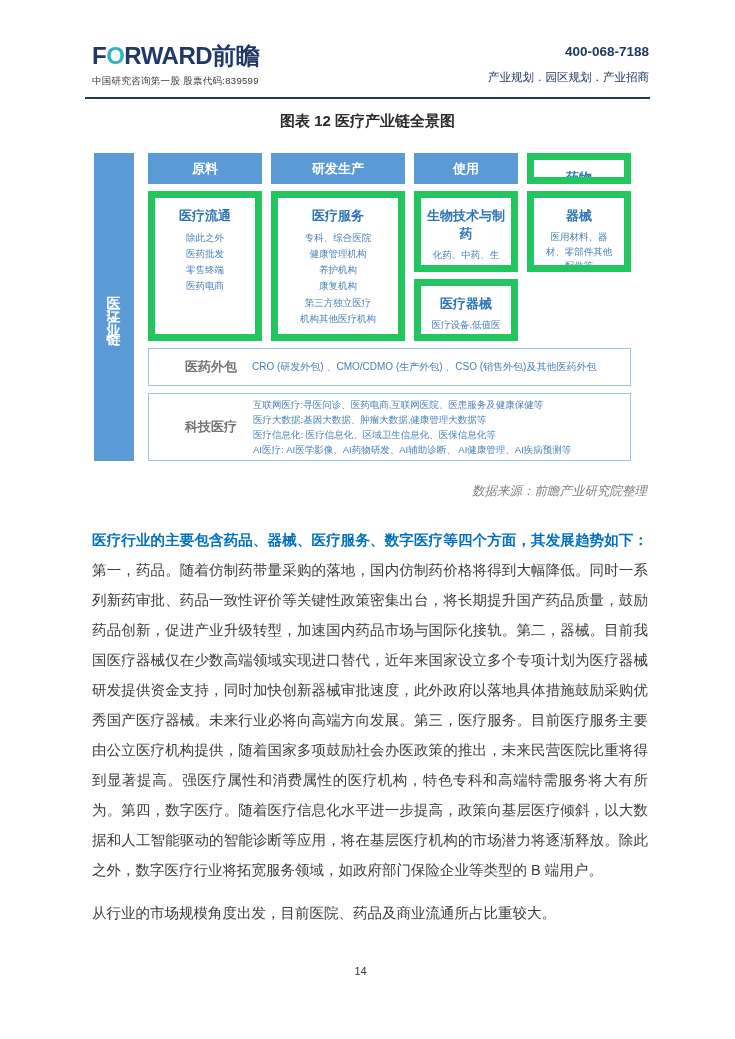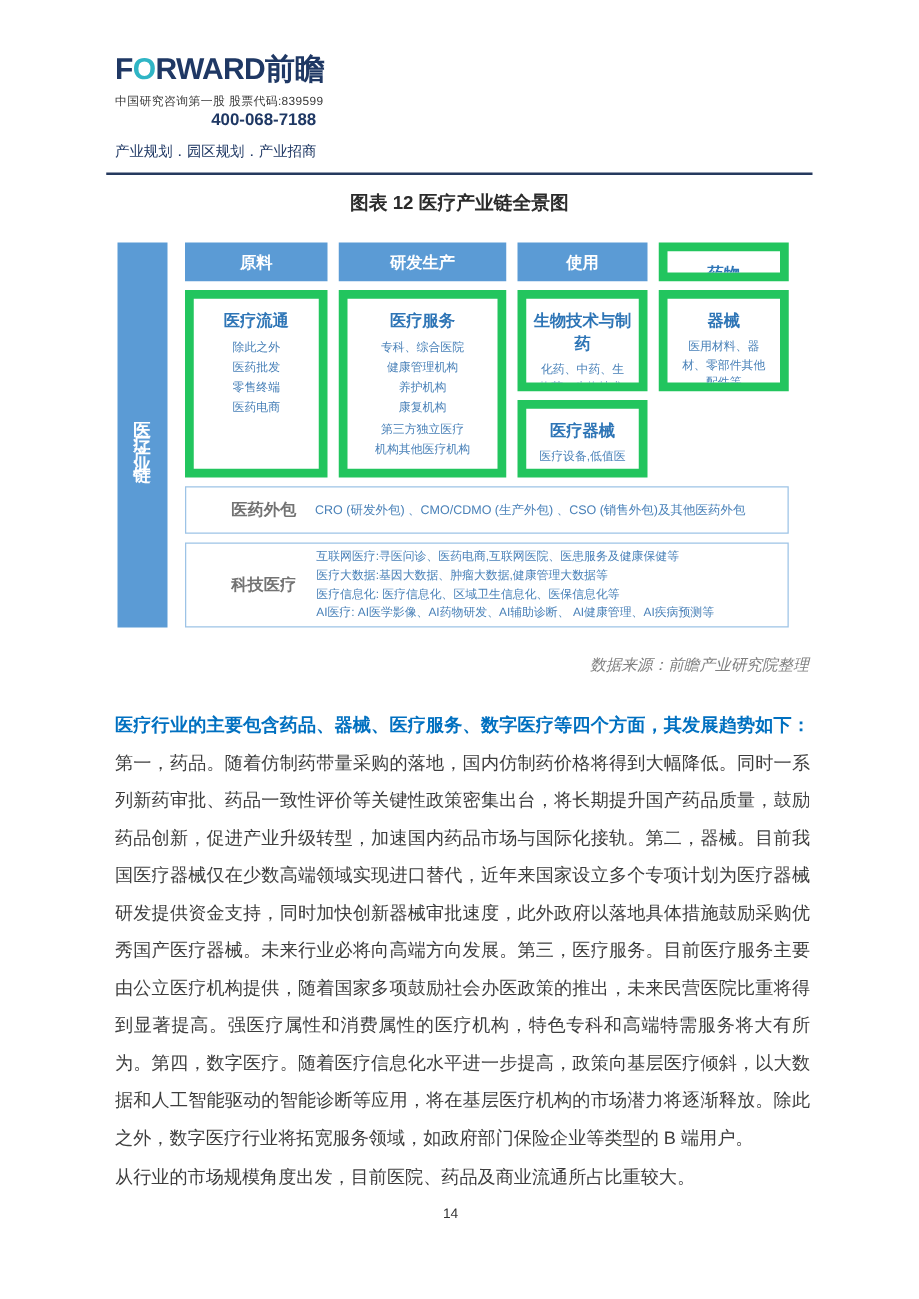--- a/index.html
+++ b/index.html
@@ -12,21 +12,20 @@
     box-sizing: border-box;
     overflow: hidden;
   }
 
   
   .header {
     display: flex;
     justify-content: space-between;
     align-items: flex-start;
     padding: 44px 86px 0 92px;
-    flex-direction: column;
   }
   .logo-line { font-size: 24px; font-weight: bold; color: #1F3864; line-height: 1; letter-spacing: -0.5px; }
   .logo-o { color: #2FB5C5; }
   .logo-cn { letter-spacing: 0; }
   .logo-tagline { font-size: 9.5px; color: #3a3a3a; margin-top: 7px; letter-spacing: 0.3px; }
   .contact { text-align: right; }
   .contact-phone { font-size: 13.5px; font-weight: bold; color: #1F3864; }
   .contact-services { font-size: 11.5px; font-weight: normal; color: #1F3864; margin-top: 11px; }
   .header-divider { border: 0; border-top: 2px solid #25395E; margin: 9px 85px 0 85px; }
 
@@ -112,21 +111,21 @@
   
   .article { margin: 25px 87px 0 92px; }
   .body-par {
     font-size: 14.5px;
     line-height: 30px;
     color: #3d3d3d;
     text-align: justify;
     margin: 0;
   }
   .lead { color: #0070C0; font-weight: bold; }
-  .par-2 { margin-top: 1px; }
+  .par-2 { margin-top: 13px; }
 
   
   .page-number {
     position: absolute;
     left: 0; right: 14px;
     bottom: 62px;
     text-align: center;
     font-size: 11px;
     color: #333333;
   }

